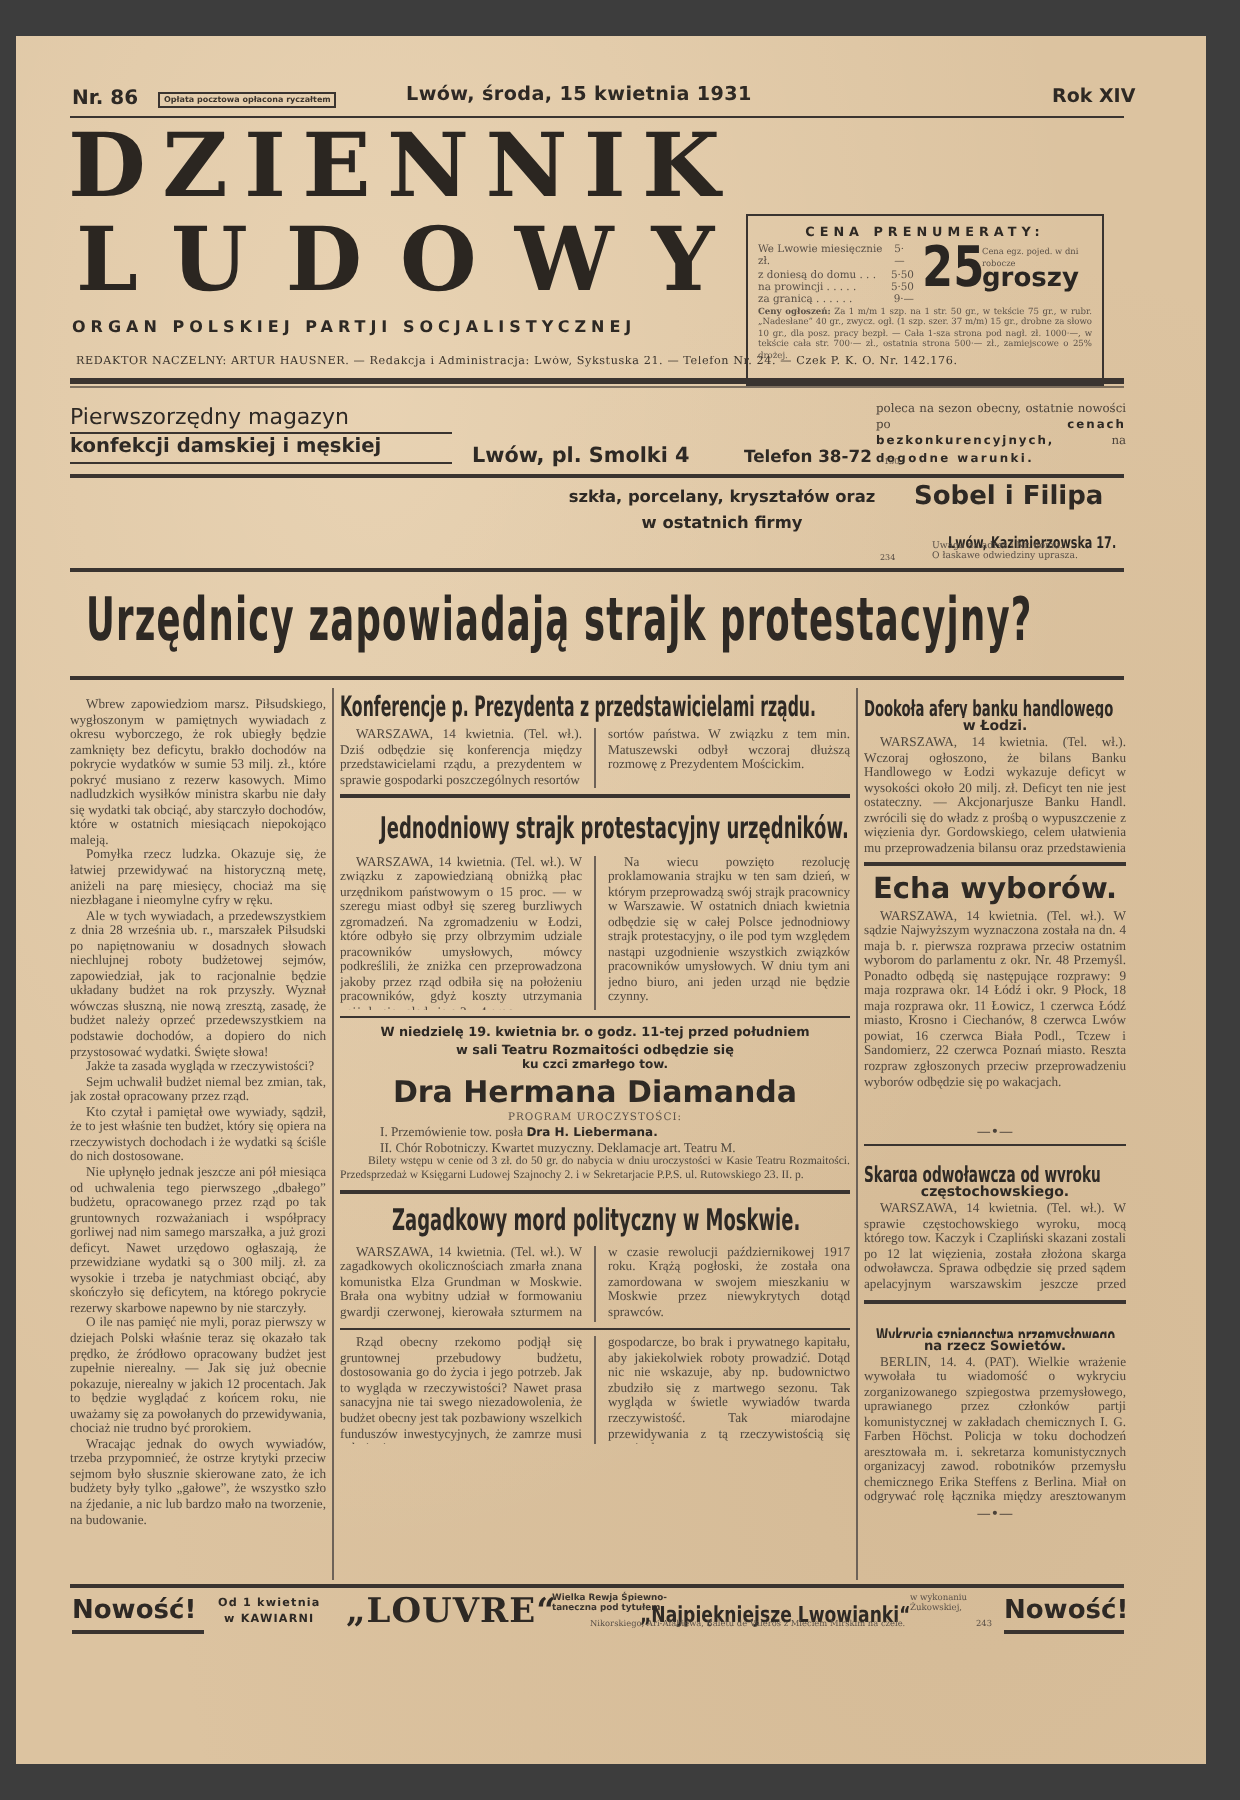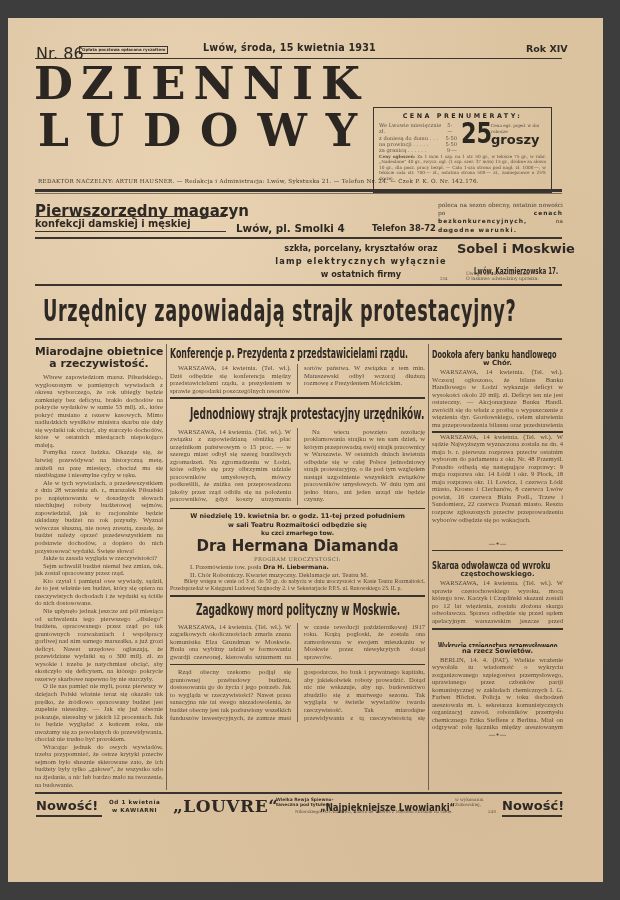--- a/index.html
+++ b/index.html
@@ -18,28 +18,29 @@
   .vline{position:absolute;width:1px;background:#6d6258;}
   .sep{text-align:center;font-size:7px;color:#4b4239;line-height:8px;}
   .logo{font-family:"DejaVu Serif",serif;font-weight:900;color:#2b2621;letter-spacing:8px;}
   .boxed{border:1.5px solid #3a3430;}
 </style>
 </head>
 <body>
 
 <div class="paper">
 
-  <div class="abs sans" style="left:28px;top:26px;font-size:16px;font-weight:normal;color:#2e2924;">Nr. 86</div>
+  <div class="abs sans" style="left:28px;top:26px;font-size:10px;font-weight:bold;color:#2e2924;">Nr. 86</div>
   <div class="abs sans boxed" style="left:71px;top:28px;padding:0 2px;font-size:4px;line-height:6px;font-weight:bold;color:#3b342d;border-width:1px;">Opłata pocztowa opłacona ryczałtem</div>
   <div class="abs sans" style="left:195px;top:24px;font-size:9.6px;font-weight:bold;color:#2e2924;letter-spacing:.2px;">Lwów, środa, 15 kwietnia 1931</div>
   <div class="abs sans" style="left:518px;top:25px;font-size:9.5px;font-weight:bold;color:#2e2924;">Rok XIV</div>
   <div class="rule" style="left:27px;top:40px;width:527px;height:1.3px;"></div>
 
   <div class="abs logo" style="left:26px;top:43px;font-size:44px;line-height:46px;transform:scaleX(1.02);transform-origin:left top;">DZIENNIK</div>
   <div class="abs logo" style="left:30px;top:90px;font-size:44px;line-height:46px;letter-spacing:19px;">LUDOWY</div>
+  <div class="abs sans" style="left:28px;top:141px;font-size:8px;font-weight:900;letter-spacing:2.5px;color:#2e2924;">ORGAN POLSKIEJ PARTJI SOCJALISTYCZNEJ</div>
 
   <div class="abs boxed" style="left:365px;top:89px;width:177px;height:84px;">
     <div class="abs sans" style="left:0;top:4px;width:177px;text-align:center;font-size:6.4px;font-weight:bold;letter-spacing:2.5px;color:#2e2924;">CENA PRENUMERATY:</div>
     <div class="abs tiny" style="left:5px;top:14px;width:78px;">
       <div style="display:flex;justify-content:space-between;">
           <span>We Lwowie miesięcznie zł.</span>
           <span>5·—</span>
         </div>
       <div style="display:flex;justify-content:space-between;">
           <span>z doniesą do domu . . .</span>
@@ -57,62 +58,57 @@
     <div class="abs sans" style="left:87px;top:12px;font-size:28px;line-height:28px;font-weight:bold;color:#2a2622;transform:scaleX(.8);transform-origin:left top;">25</div>
     <div class="abs tiny" style="left:117px;top:15px;font-size:4.2px;width:58px;">Cena egz. pojed. w dni robocze</div>
     <div class="abs sans" style="left:117px;top:24px;font-size:13px;font-weight:bold;color:#2a2622;">groszy</div>
     <div class="abs tiny" style="left:5px;top:46px;width:167px;font-size:4.3px;line-height:5.4px;text-align:justify;"><b>Ceny ogłoszeń:</b> <span>Za 1 m/m 1 szp. na 1 str. 50 gr., w tekście 75 gr., w rubr. „Nadesłane” 40 gr., zwycz. ogł. (1 szp. szer. 37 m/m) 15 gr., drobne za słowo 10 gr., dla posz. pracy bezpł. — Cała 1-sza strona pod nagł. zł. 1000·—, w tekście cała str. 700·— zł., ostatnia strona 500·— zł., zamiejscowe o 25% drożej.</span></div>
   </div>
 
   <div class="abs serif" style="left:30px;top:160px;font-size:5.6px;color:#3b342d;letter-spacing:.3px;white-space:nowrap;width:530px;overflow:hidden;">REDAKTOR NACZELNY: ARTUR HAUSNER. — Redakcja i Administracja: Lwów, Sykstuska 21. — Telefon Nr. 24. — Czek P. K. O. Nr. 142.176.</div>
   <div class="rule" style="left:27px;top:171px;width:527px;height:2.5px;"></div>
   <div class="rule" style="left:27px;top:175px;width:527px;height:1px;opacity:.6;"></div>
 
-  <div class="abs sans" style="left:27px;top:184px;font-size:15px;font-weight:bold;color:#2e2924;">Pierwszorzędny magazyn</div>
+  <div class="abs sans" style="left:27px;top:184px;font-size:11px;font-weight:normal;color:#2e2924;">Pierwszorzędny magazyn</div>
   <div class="rule" style="left:27px;top:198px;width:191px;height:1.2px;"></div>
   <div class="abs sans" style="left:27px;top:200px;font-size:9.8px;font-weight:bold;color:#2e2924;">konfekcji damskiej i męskiej</div>
   <div class="rule" style="left:27px;top:213px;width:191px;height:1.2px;"></div>
   <div class="abs sans" style="left:228px;top:204px;font-size:10.4px;font-weight:bold;color:#2e2924;">Lwów, pl. Smolki 4</div>
   <div class="abs sans" style="left:364px;top:205px;font-size:8.4px;font-weight:bold;color:#2e2924;">Telefon 38-72</div>
   <div class="abs serif" style="left:430px;top:183px;width:125px;font-size:5.9px;line-height:8.2px;text-align:justify;color:#4b4239;">
     <span>poleca na sezon obecny, ostatnie nowości po</span>
     <b class="sans" style="letter-spacing:1px;color:#2e2924;">cenach bezkonkurencyjnych,</b>
     <span>na</span>
     <b class="sans" style="letter-spacing:1.2px;color:#2e2924;">dogodne warunki.</b>
   </div>
   <div class="abs tiny" style="left:434px;top:210px;font-size:4px;">130</div>
   <div class="rule" style="left:27px;top:219px;width:527px;height:1.5px;"></div>
 
   <div class="abs sans" style="left:253px;top:224px;width:200px;text-align:center;font-size:8.2px;line-height:13px;font-weight:bold;color:#2e2924;">
     <div>szkła, porcelany, kryształów oraz</div>
-    <div style="letter-spacing:1.2px;">lamp elektrycznych wyłącznie</div>
     <div>w ostatnich firmy</div>
   </div>
-  <div class="abs sans" style="left:449px;top:223px;font-size:13px;font-weight:bold;color:#2e2924;">Sobel i Moskwie</div>
+  <div class="abs sans" style="left:449px;top:223px;font-size:13px;font-weight:bold;color:#2e2924;">Sobel i Filipa</div>
   <div class="abs" style="left:466px;top:241px;"><span class="cond" style="font-size:8px;transform:scaleX(.7);color:#2e2924;">Lwów, Kazimierzowska 17.</span></div>
   <div class="abs tiny" style="left:458px;top:253px;font-size:4.6px;line-height:5.4px;">
     <div>Uwaga na adres i Nr. domu.</div>
     <div>O łaskawe odwiedziny uprasza.</div>
   </div>
   <div class="abs tiny" style="left:432px;top:258px;font-size:4px;">234</div>
   <div class="rule" style="left:27px;top:266px;width:527px;height:1.8px;"></div>
 
   <div class="abs" style="left:27px;top:268px;width:527px;height:50px;overflow:hidden;">
     <span class="cond" style="font-size:30px;line-height:50px;transform:scaleX(.592);margin-left:8px;color:#2e2924;letter-spacing:1px;">Urzędnicy zapowiadają strajk protestacyjny?</span>
   </div>
   <div class="rule" style="left:27px;top:320px;width:527px;height:1.8px;"></div>
 
   <div class="vline" style="left:158px;top:326px;height:446px;"></div>
   <div class="vline" style="left:420px;top:326px;height:446px;"></div>
 
   <div class="abs" style="left:27px;top:328px;width:128px;">
-    <div class="colhead" style="font-size:10.8px;line-height:12px;color:#2e2924;">
-      <div>Miarodajne obietnice</div>
-      <div>a rzeczywistość.</div>
-    </div>
     <div class="body-text" style="margin-top:3px;height:418px;overflow:hidden;">
       <p>Wbrew zapowiedziom marsz. Piłsudskiego, wygłoszonym w pamiętnych wywiadach z okresu wyborczego, że rok ubiegły będzie zamknięty bez deficytu, brakło dochodów na pokrycie wydatków w sumie 53 milj. zł., które pokryć musiano z rezerw kasowych. Mimo nadludzkich wysiłków ministra skarbu nie dały się wydatki tak obciąć, aby starczyło dochodów, które w ostatnich miesiącach niepokojąco maleją.</p>
       <p>Pomyłka rzecz ludzka. Okazuje się, że łatwiej przewidywać na historyczną metę, aniżeli na parę miesięcy, chociaż ma się niezbłagane i nieomylne cyfry w ręku.</p>
       <p>Ale w tych wywiadach, a przedewszystkiem z dnia 28 września ub. r., marszałek Piłsudski po napiętnowaniu w dosadnych słowach niechlujnej roboty budżetowej sejmów, zapowiedział, jak to racjonalnie będzie układany budżet na rok przyszły. Wyznał wówczas słuszną, nie nową zresztą, zasadę, że budżet należy oprzeć przedewszystkiem na podstawie dochodów, a dopiero do nich przystosować wydatki. Święte słowa!</p>
       <p>Jakże ta zasada wygląda w rzeczywistości?</p>
       <p>Sejm uchwalił budżet niemal bez zmian, tak, jak został opracowany przez rząd.</p>
       <p>Kto czytał i pamiętał owe wywiady, sądził, że to jest właśnie ten budżet, który się opiera na rzeczywistych dochodach i że wydatki są ściśle do nich dostosowane.</p>
       <p>Nie upłynęło jednak jeszcze ani pół miesiąca od uchwalenia tego pierwszego „dbałego” budżetu, opracowanego przez rząd po tak gruntownych rozważaniach i współpracy gorliwej nad nim samego marszałka, a już grozi deficyt. Nawet urzędowo ogłaszają, że przewidziane wydatki są o 300 milj. zł. za wysokie i trzeba je natychmiast obciąć, aby skończyło się deficytem, na którego pokrycie rezerwy skarbowe napewno by nie starczyły.</p>
       <p>O ile nas pamięć nie myli, poraz pierwszy w dziejach Polski właśnie teraz się okazało tak prędko, że źródłowo opracowany budżet jest zupełnie nierealny. — Jak się już obecnie pokazuje, nierealny w jakich 12 procentach. Jak to będzie wyglądać z końcem roku, nie uważamy się za powołanych do przewidywania, chociaż nie trudno być prorokiem.</p>
       <p>Wracając jednak do owych wywiadów, trzeba przypomnieć, że ostrze krytyki przeciw sejmom było słusznie skierowane zato, że ich budżety były tylko „gałowe”, że wszystko szło na źjedanie, a nic lub bardzo mało na tworzenie, na budowanie.</p>
@@ -167,23 +163,24 @@
       <div class="body-text" style="flex:1;height:54px;overflow:hidden;">Rząd obecny rzekomo podjął się gruntownej przebudowy budżetu, dostosowania go do życia i jego potrzeb. Jak to wygląda w rzeczywistości? Nawet prasa sanacyjna nie tai swego niezadowolenia, że budżet obecny jest tak pozbawiony wszelkich funduszów inwestycyjnych, że zamrze musi całe życie</div>
       <div style="width:1px;background:#6d6258;"></div>
       <div class="body-text" style="flex:1;height:54px;overflow:hidden;text-indent:0;">gospodarcze, bo brak i prywatnego kapitału, aby jakiekolwiek roboty prowadzić. Dotąd nic nie wskazuje, aby np. budownictwo zbudziło się z martwego sezonu. Tak wygląda w świetle wywiadów twarda rzeczywistość. Tak miarodajne przewidywania z tą rzeczywistością się rozminęły.</div>
     </div>
   </div>
 
   <div class="abs" style="left:424px;top:325px;width:131px;">
     <div style="height:16px;overflow:hidden;">
       <span class="cond" style="font-size:11px;line-height:16px;transform:scaleX(.6);color:#2e2924;">Dookoła afery banku handlowego</span>
     </div>
-    <div class="colhead" style="font-size:7px;line-height:9px;color:#2e2924;">w Chór.</div>
+    <div class="colhead" style="font-size:7px;line-height:9px;color:#2e2924;">w Łodzi.</div>
     <div class="body-text" style="height:60px;overflow:hidden;">WARSZAWA, 14 kwietnia. (Tel. wł.). Wczoraj ogłoszono, że bilans Banku Handlowego w Łodzi wykazuje deficyt w wysokości około 20 milj. zł. Deficyt ten nie jest ostateczny. — Akcjonarjusze Banku Handl. zwrócili się do władz z prośbą o wypuszczenie z więzienia dyr. Gordowskiego, celem ułatwienia mu przeprowadzenia bilansu oraz przedstawienia akcjonarjuszom planu sanacji finansowej Banku.</div>
     <div class="rule" style="position:relative;height:1.5px;margin-top:3px;"></div>
+    <div class="colhead" style="font-size:14.5px;line-height:20px;margin-top:2px;color:#2e2924;">Echa wyborów.</div>
     <div class="body-text" style="height:107px;overflow:hidden;">WARSZAWA, 14 kwietnia. (Tel. wł.). W sądzie Najwyższym wyznaczona została na dn. 4 maja b. r. pierwsza rozprawa przeciw ostatnim wyborom do parlamentu z okr. Nr. 48 Przemyśl. Ponadto odbędą się następujące rozprawy: 9 maja rozprawa okr. 14 Łódź i okr. 9 Płock, 18 maja rozprawa okr. 11 Łowicz, 1 czerwca Łódź miasto, Krosno i Ciechanów, 8 czerwca Lwów powiat, 16 czerwca Biała Podl., Tczew i Sandomierz, 22 czerwca Poznań miasto. Reszta rozpraw zgłoszonych przeciw przeprowadzeniu wyborów odbędzie się po wakacjach.</div>
     <div class="sep">—•—</div>
     <div class="rule" style="position:relative;height:1.5px;margin-top:2px;"></div>
     <div style="height:15px;overflow:hidden;margin-top:3px;">
       <span class="cond" style="font-size:11px;line-height:15px;transform:scaleX(.62);color:#2e2924;">Skarga odwoławcza od wyroku</span>
     </div>
     <div class="colhead" style="font-size:7px;line-height:10px;color:#2e2924;">częstochowskiego.</div>
     <div class="body-text" style="height:45px;overflow:hidden;">WARSZAWA, 14 kwietnia. (Tel. wł.). W sprawie częstochowskiego wyroku, mocą którego tow. Kaczyk i Czapliński skazani zostali po 12 lat więzienia, została złożona skarga odwoławcza. Sprawa odbędzie się przed sądem apelacyjnym warszawskim jeszcze przed wakacjami letniemi.</div>
     <div class="rule" style="position:relative;height:1.5px;margin-top:4px;"></div>
     <div style="height:13px;overflow:hidden;margin-top:4px;">

